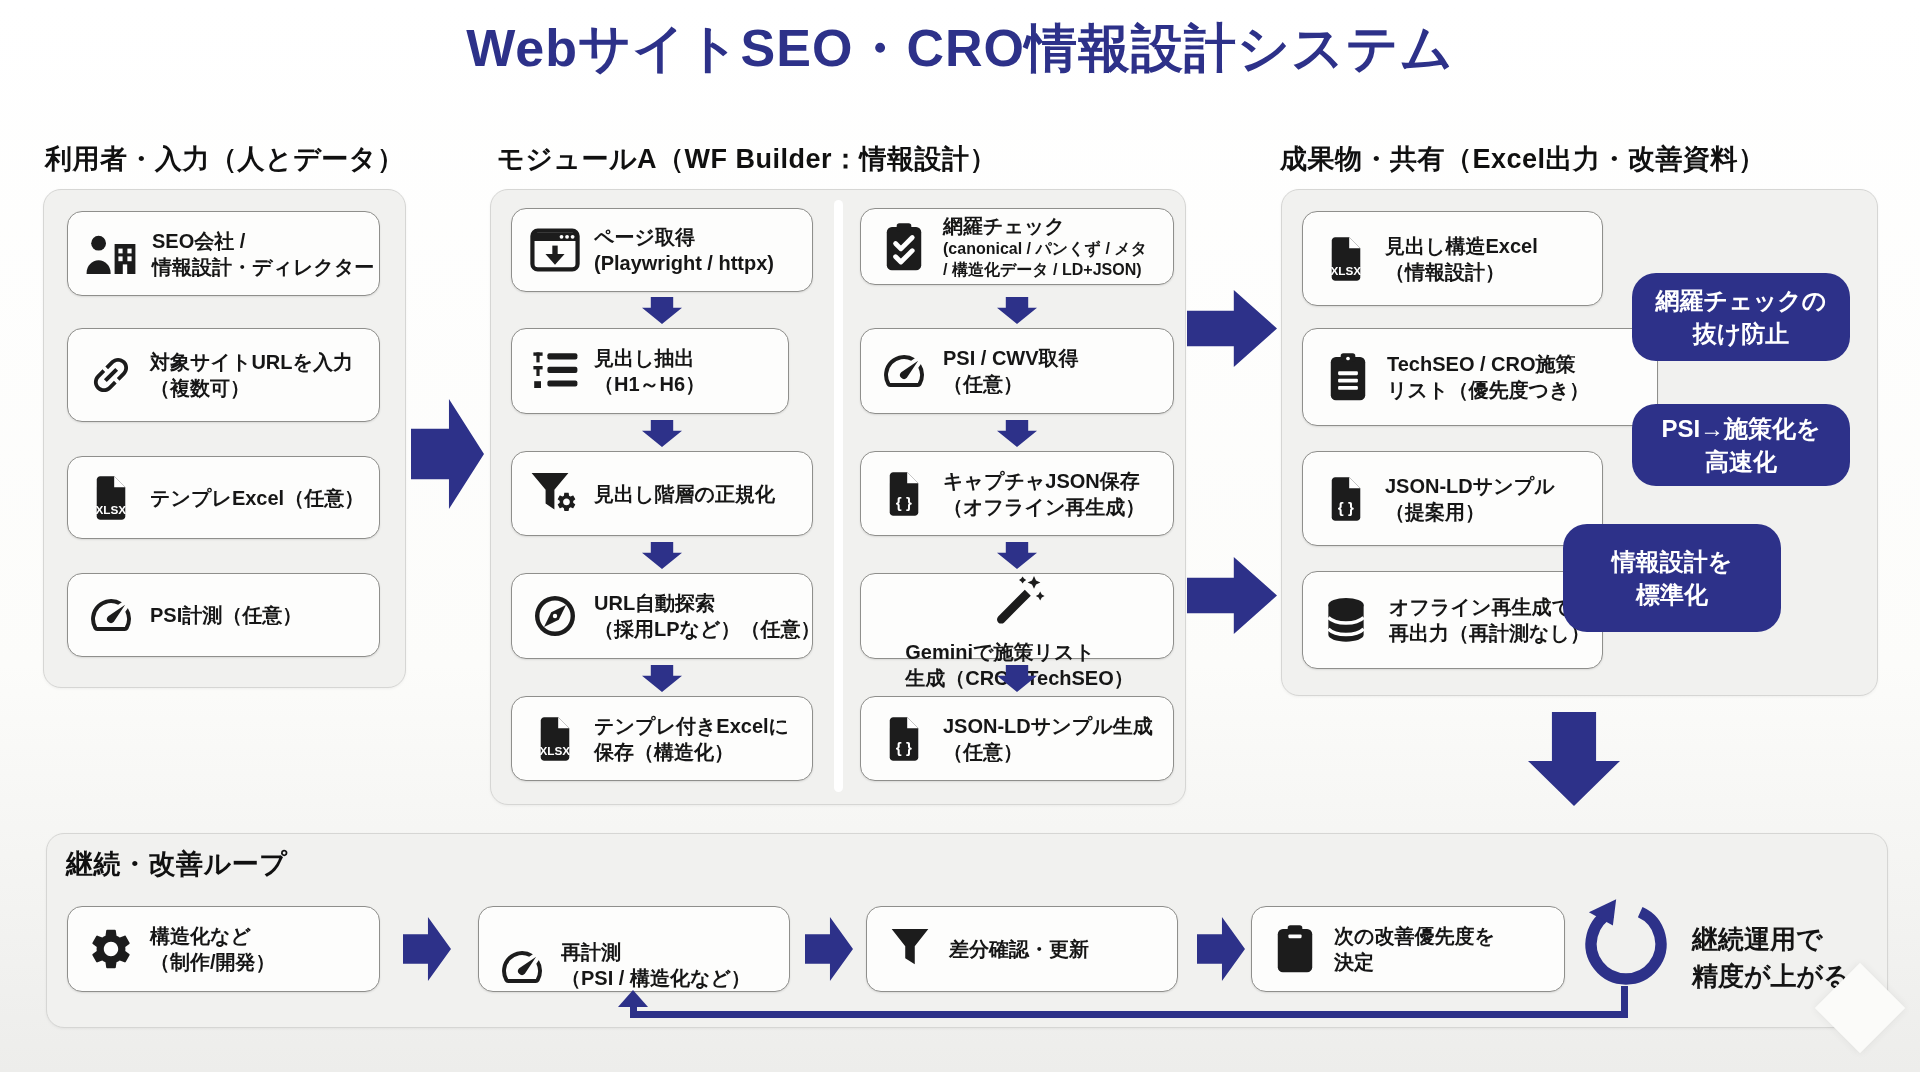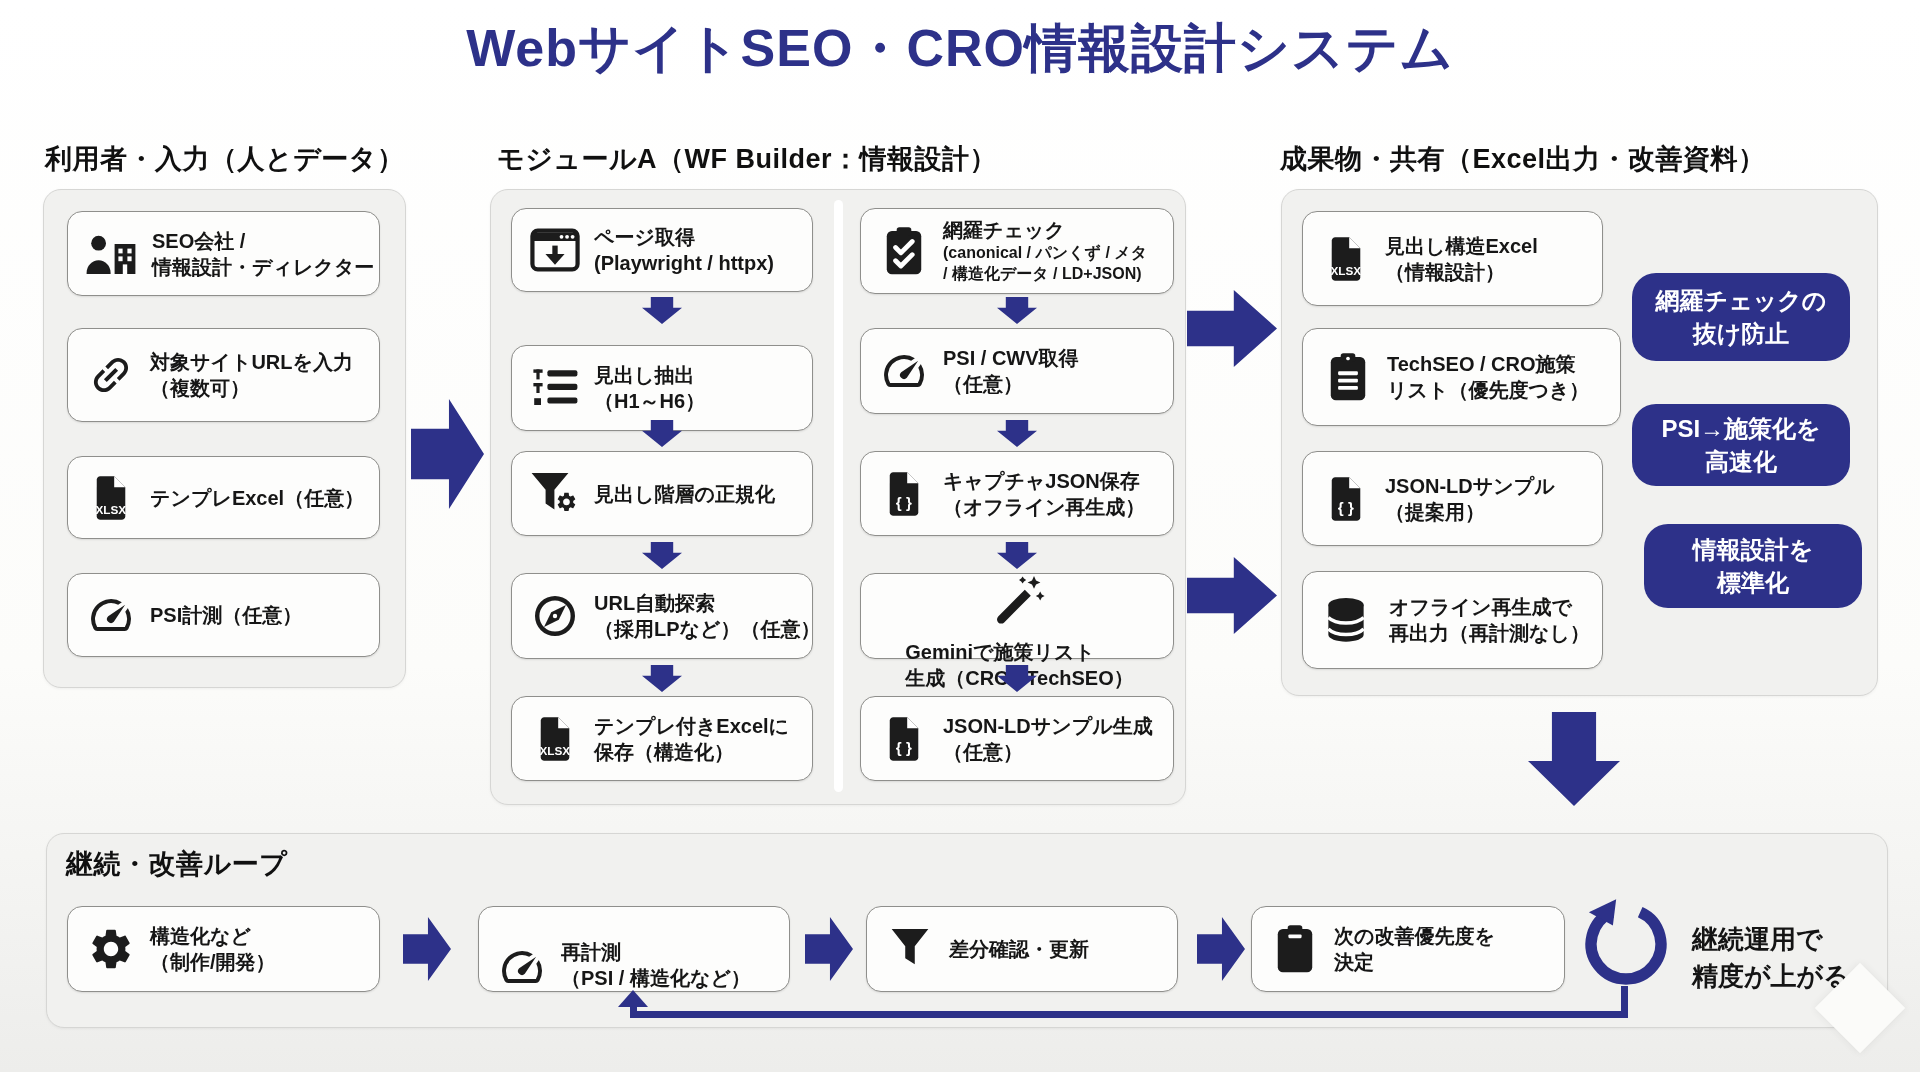--- a/index.html
+++ b/index.html
@@ -136,21 +136,21 @@
           <path d="M8 13.6h10l-5 5.6z"></path>
         </svg>
     </span>
     <span class="tx">
         <span class="ln">ページ取得</span>
         <span class="ln">(Playwright / httpx)</span>
       </span>
   </div>
   <div class="darr" style="left:642px;top:297px;width:40px;height:27px;"></div>
 
-  <div class="card" style="left:511px;top:345px;width:302px;height:86px;">
+  <div class="card" style="left:511px;top:328px;width:278px;height:86px;">
     <span class="ic">
       <svg width="48" height="42" viewBox="0 0 24 21">
           <rect x="1.2" y="1.2" width="4.6" height="1.7"></rect>
           <rect x="2.7" y="1.2" width="1.6" height="5"></rect>
           <rect x="8.2" y="1.6" width="15" height="3.1" rx="1"></rect>
           <rect x="1.2" y="8" width="4.6" height="1.7"></rect>
           <rect x="2.7" y="8" width="1.6" height="5"></rect>
           <rect x="8.2" y="8.4" width="15" height="3.1" rx="1"></rect>
           <rect x="1.6" y="15.6" width="3.4" height="3.4"></rect>
           <rect x="8.2" y="15.2" width="15" height="3.1" rx="1"></rect>
@@ -200,21 +200,21 @@
           <path d="M14.4.5l6.6 6.6h-6.6z" fill="#fff"></path>
           <text x="12.4" y="22.8" text-anchor="middle" font-size="7" font-weight="bold" fill="#fff">XLSX</text>
         </svg>
     </span>
     <span class="tx">
         <span class="ln">テンプレ付きExcelに</span>
         <span class="ln">保存（構造化）</span>
       </span>
   </div>
 
-  <div class="card" style="left:860px;top:208px;width:314px;height:86px;">
+  <div class="card" style="left:860px;top:208px;width:314px;height:77px;">
     <span class="ic">
       <svg width="44" height="50" viewBox="0 0 24 27">
           <rect x="2.6" y="2.6" width="18.8" height="23.6" rx="2.8"></rect>
           <rect x="8" y="0.6" width="8" height="4.4" rx="1.5"></rect>
           <path d="M7.4 11.6l2.9 2.9 6.2-6.2" stroke="#fff" stroke-width="2.6" fill="none" stroke-linecap="round" stroke-linejoin="round"></path>
           <path d="M7.4 18.8l2.9 2.9 6.2-6.2" stroke="#fff" stroke-width="2.6" fill="none" stroke-linecap="round" stroke-linejoin="round"></path>
         </svg>
     </span>
     <span class="tx">
         <span class="ln">網羅チェック</span>
@@ -293,21 +293,21 @@
           <path d="M14.4.5l6.6 6.6h-6.6z" fill="#fff"></path>
           <text x="12.4" y="22.8" text-anchor="middle" font-size="7" font-weight="bold" fill="#fff">XLSX</text>
         </svg>
     </span>
     <span class="tx">
         <span class="ln">見出し構造Excel</span>
         <span class="ln">（情報設計）</span>
       </span>
   </div>
 
-  <div class="card" style="left:1302px;top:328px;width:319px;height:98px;padding-left:19px;">
+  <div class="card" style="left:1302px;top:328px;width:356px;height:98px;padding-left:19px;">
     <span class="ic">
       <svg width="44" height="50" viewBox="0 0 24 27">
           <rect x="2.6" y="2.6" width="18.8" height="23.6" rx="2.8"></rect>
           <rect x="8" y="0.6" width="8" height="4.4" rx="1.5"></rect>
           <circle cx="12" cy="3.4" r="1" fill="#fff"></circle>
           <rect x="6.6" y="10.4" width="10.8" height="2.1" rx=".6" fill="#fff"></rect>
           <rect x="6.6" y="14.4" width="10.8" height="2.1" rx=".6" fill="#fff"></rect>
           <rect x="6.6" y="18.4" width="10.8" height="2.1" rx=".6" fill="#fff"></rect>
         </svg>
     </span>
@@ -347,21 +347,21 @@
   </div>
 
   <div class="callout" style="left:1632px;top:273px;width:218px;height:88px;">
     <span class="cln">網羅チェックの</span>
     <span class="cln">抜け防止</span>
   </div>
   <div class="callout" style="left:1632px;top:404px;width:218px;height:82px;">
     <span class="cln">PSI→施策化を</span>
     <span class="cln">高速化</span>
   </div>
-  <div class="callout" style="left:1644px;top:524px;width:218px;height:84px;">
+  <div class="callout" style="left:1563px;top:524px;width:218px;height:108px;">
     <span class="cln">情報設計を</span>
     <span class="cln">標準化</span>
   </div>
 
   <div class="bigdown" style="left:1528px;top:712px;width:92px;height:94px;"></div>
 
   <div class="card" style="left:67px;top:906px;width:313px;height:86px;">
     <span class="ic">
       <svg width="48" height="48" viewBox="0 0 24 24">
           <path d="M19.14 12.94c.04-.3.06-.61.06-.94 0-.32-.02-.64-.07-.94l2.03-1.58c.18-.14.23-.41.12-.61l-1.92-3.32c-.12-.22-.37-.29-.59-.22l-2.39.96c-.5-.38-1.03-.7-1.62-.94l-.36-2.54c-.04-.24-.24-.41-.48-.41h-3.84c-.24 0-.43.17-.47.41l-.36 2.54c-.59.24-1.13.57-1.62.94l-2.39-.96c-.22-.08-.47 0-.59.22L2.74 8.87c-.12.21-.08.47.12.61l2.03 1.58c-.05.3-.09.63-.09.94s.02.64.07.94l-2.03 1.58c-.18.14-.23.41-.12.61l1.92 3.32c.12.22.37.29.59.22l2.39-.96c.5.38 1.03.7 1.62.94l.36 2.54c.05.24.24.41.48.41h3.84c.24 0 .44-.17.47-.41l.36-2.54c.59-.24 1.13-.56 1.62-.94l2.39.96c.22.08.47 0 .59-.22l1.92-3.32c.12-.22.07-.47-.12-.61l-2.01-1.58zM12 15.6c-1.98 0-3.6-1.62-3.6-3.6s1.62-3.6 3.6-3.6 3.6 1.62 3.6 3.6-1.62 3.6-3.6 3.6z"></path>

